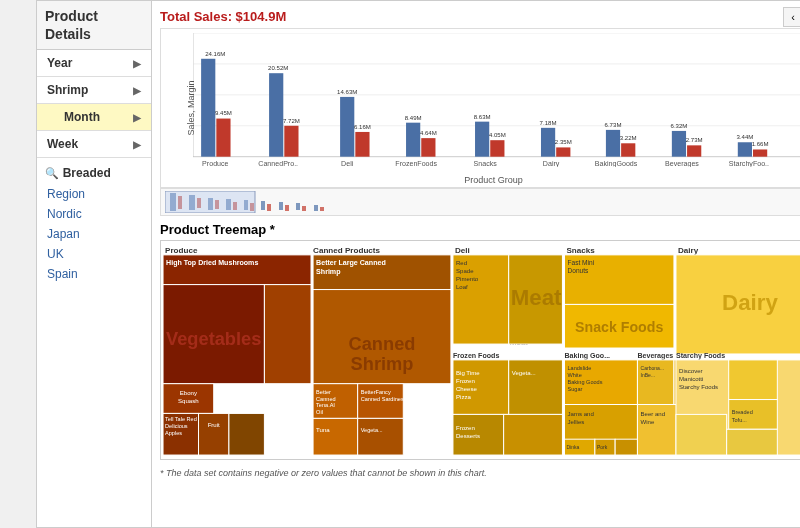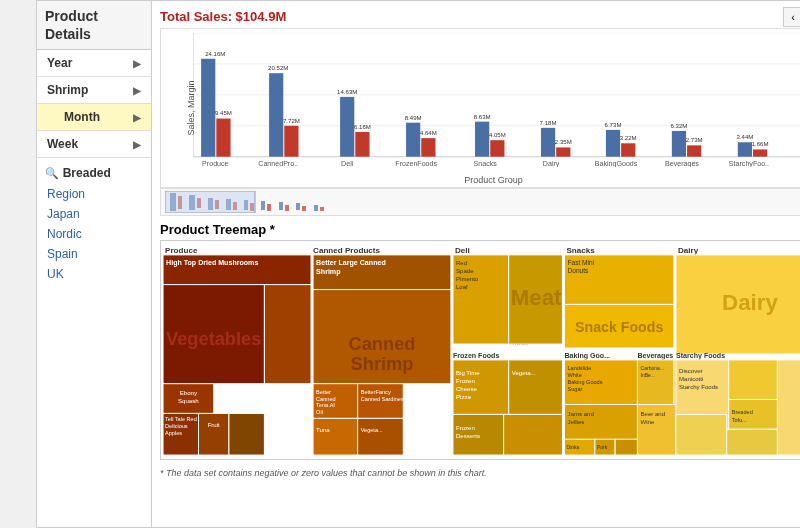--- a/index.html
+++ b/index.html
@@ -179,24 +179,24 @@
           <span class="nav-arrow">▶</span>
         </div>
       </div>
 
       <div class="region-section">
         <div class="region-header">
           <span class="search-icon">🔍</span>
           <span>Breaded</span>
         </div>
         <div class="region-item">Region</div>
+        <div class="region-item">Nordic</div>
         <div class="region-item">Japan</div>
-        <div class="region-item">Nordic</div>
+        <div class="region-item">UK</div>
         <div class="region-item">Spain</div>
-        <div class="region-item">UK</div>
       </div>
     </div>
 
     <div style="flex:1; display:flex; flex-direction:column; padding:6px 8px; position:relative; overflow:hidden;">
 
       <div style="position:absolute; top:6px; right:8px; display:flex; gap:4px; z-index:10;">
         <div class="nav-btn">‹</div>
         <div class="nav-btn">›</div>
       </div>
 

